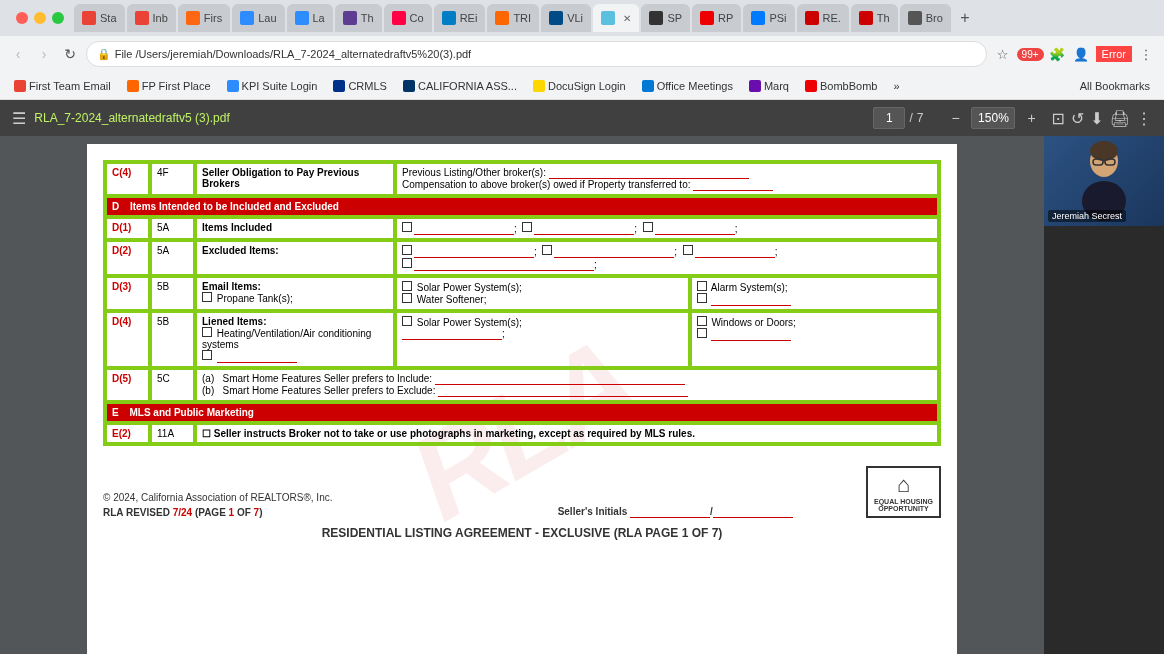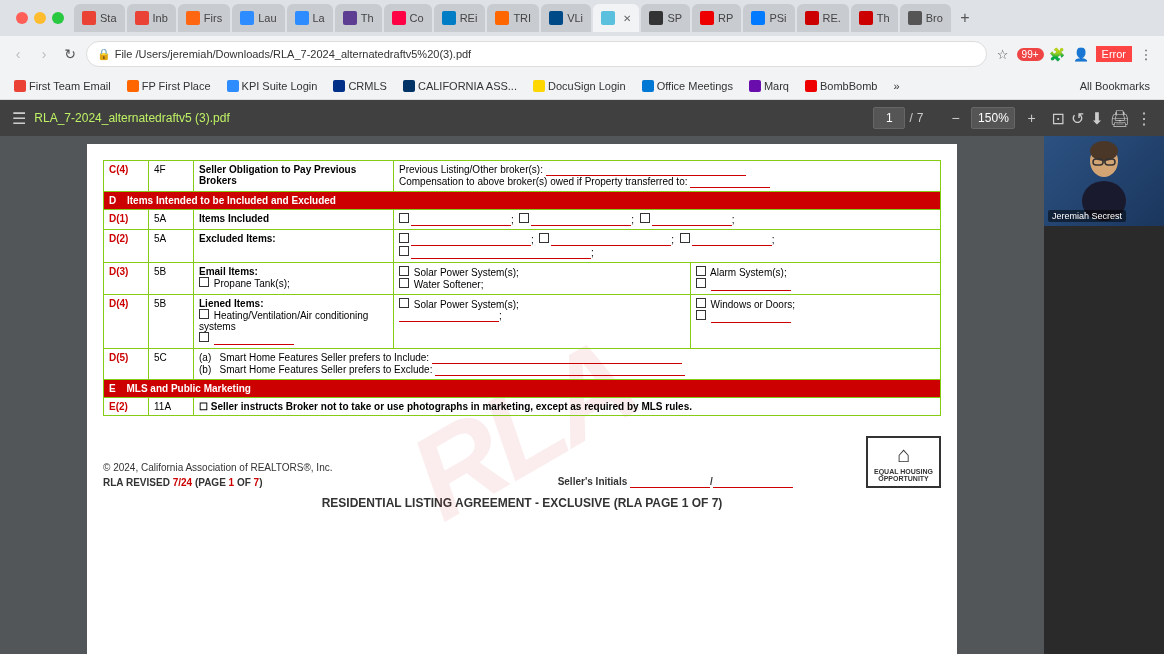--- a/index.html
+++ b/index.html
@@ -47,21 +47,21 @@
     .pdf-page { background: white; width: 870px; min-height: 570px; padding: 16px; position: relative; overflow: hidden; }
 
     
     .video-panel { width: 120px; background: #2a2a2a; display: flex; flex-direction: column; }
     .video-thumb { width: 120px; height: 90px; background: #3b82f6; position: relative; overflow: hidden; }
     .video-person { width: 100%; height: 100%; background: linear-gradient(135deg, #2c5282, #1a365d); display: flex; align-items: center; justify-content: center; }
     .video-name { position: absolute; bottom: 4px; left: 4px; color: white; font-size: 9px; background: rgba(0,0,0,0.5); padding: 1px 4px; border-radius: 2px; }
 
     
     .doc-table { width: 100%; border-collapse: collapse; font-size: 10px; }
-    .doc-table td, .doc-table th { border: 1px solid #84cc16; padding: 3px 5px; vertical-align: top; }
+    .doc-table td, .doc-table th { border: 4px solid #84cc16; padding: 3px 5px; vertical-align: top; }
     .section-header { background: #cc0000; color: white; font-weight: bold; font-size: 10px; }
     .row-label { font-weight: bold; color: #cc0000; white-space: nowrap; }
     .field-label { font-weight: bold; }
     .input-line { border-bottom: 1px solid #cc0000; display: inline-block; min-width: 80px; }
     .checkbox { display: inline-block; width: 10px; height: 10px; border: 1px solid #333; margin-right: 2px; }
     .watermark { position: absolute; top: 50%; left: 50%; transform: translate(-50%, -50%) rotate(-30deg); font-size: 120px; font-weight: bold; color: rgba(200,0,0,0.07); pointer-events: none; z-index: 0; letter-spacing: -5px; font-style: italic; }
 
     .footer-area { margin-top: 16px; font-size: 10px; color: #333; }
     .equal-housing { float: right; border: 2px solid #333; padding: 4px 6px; text-align: center; font-size: 8px; }
 

